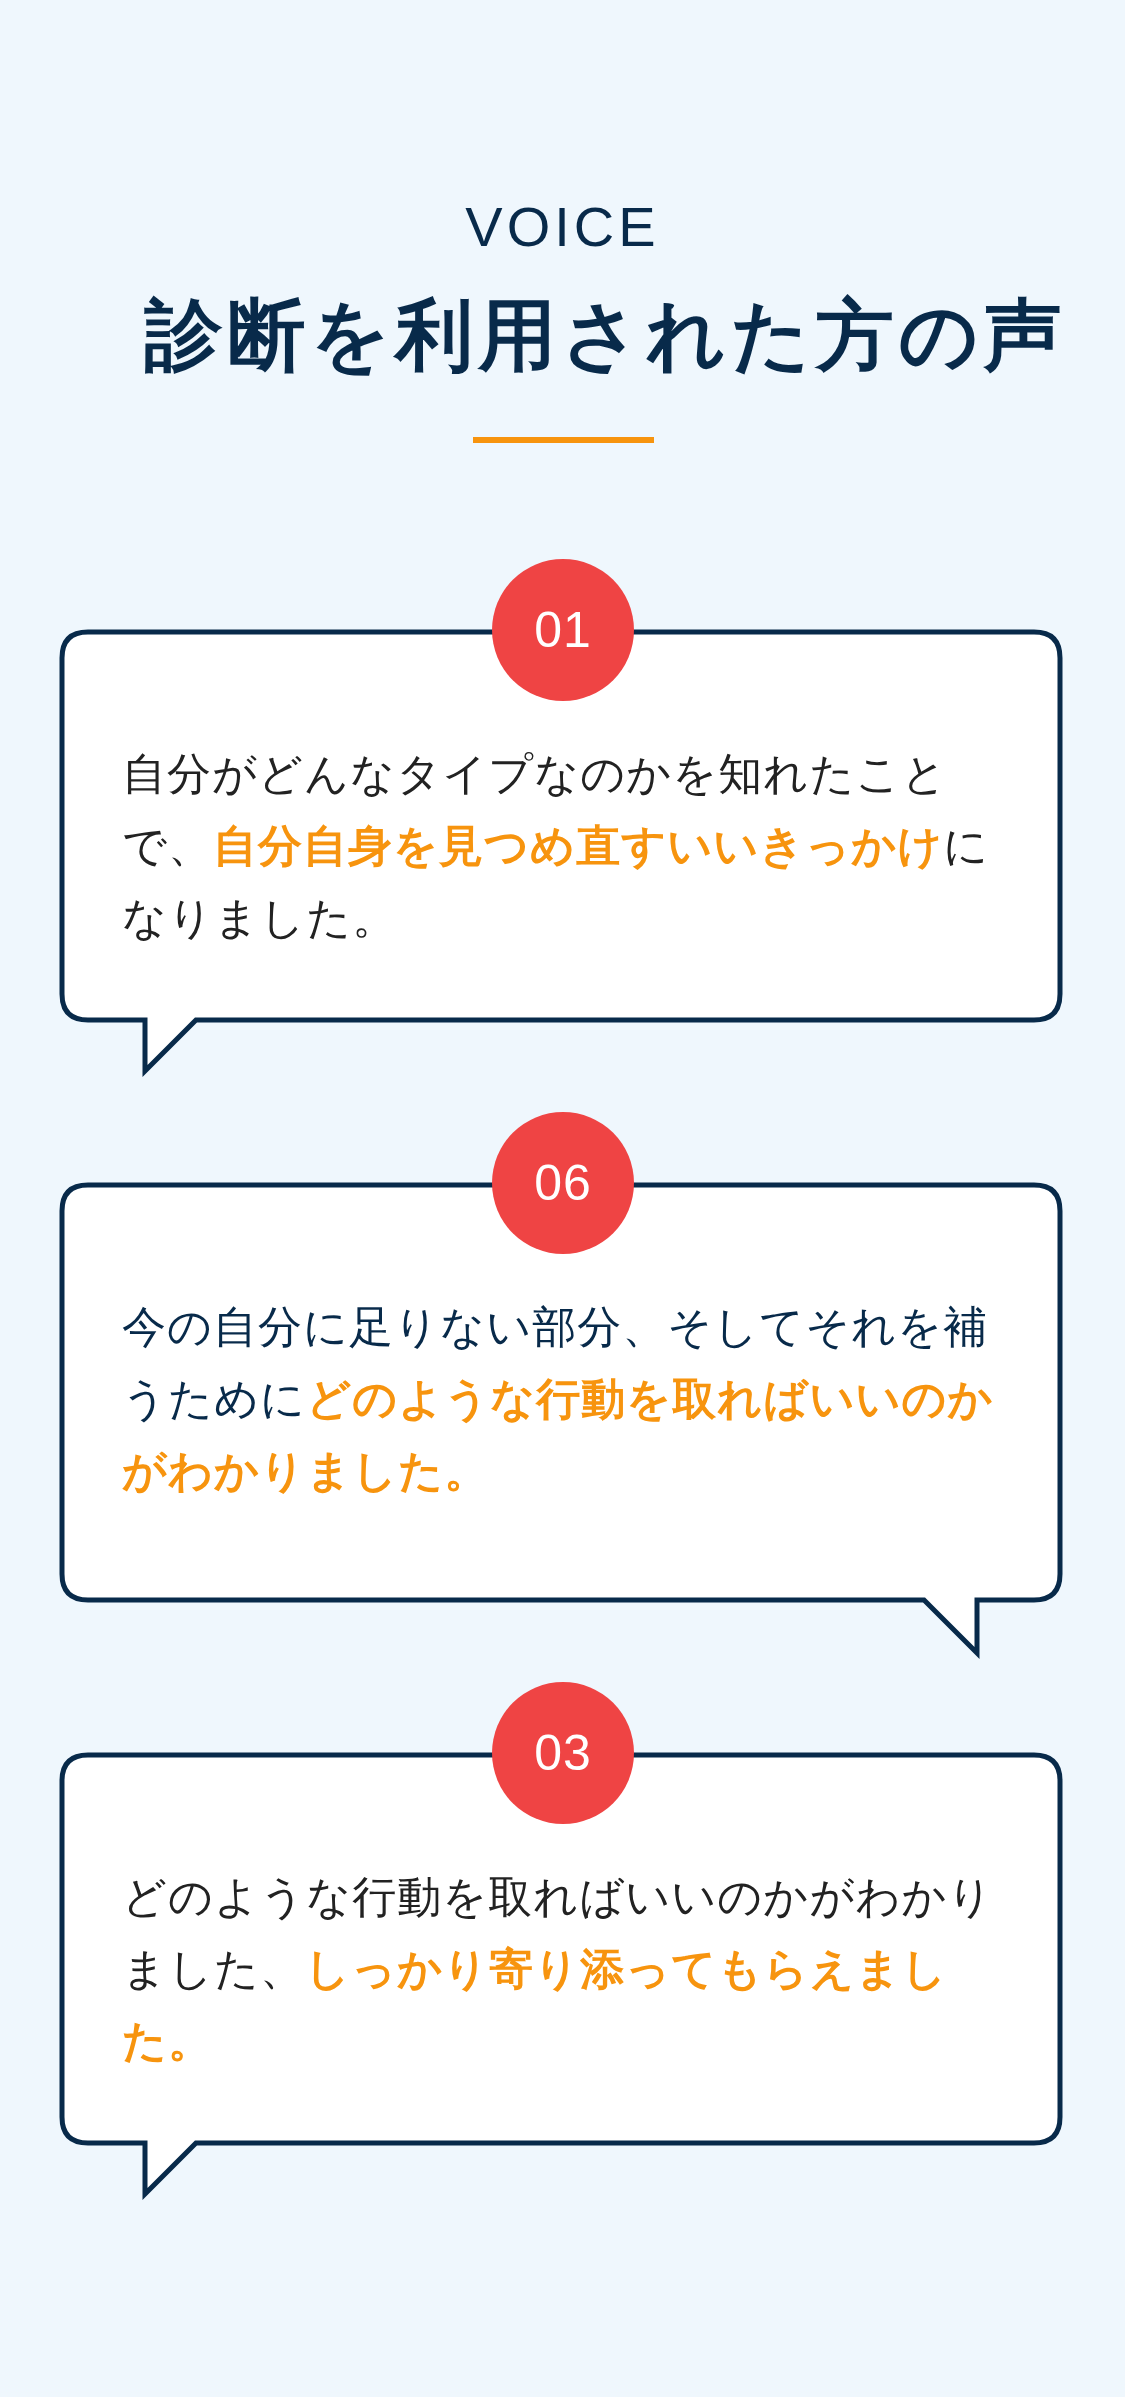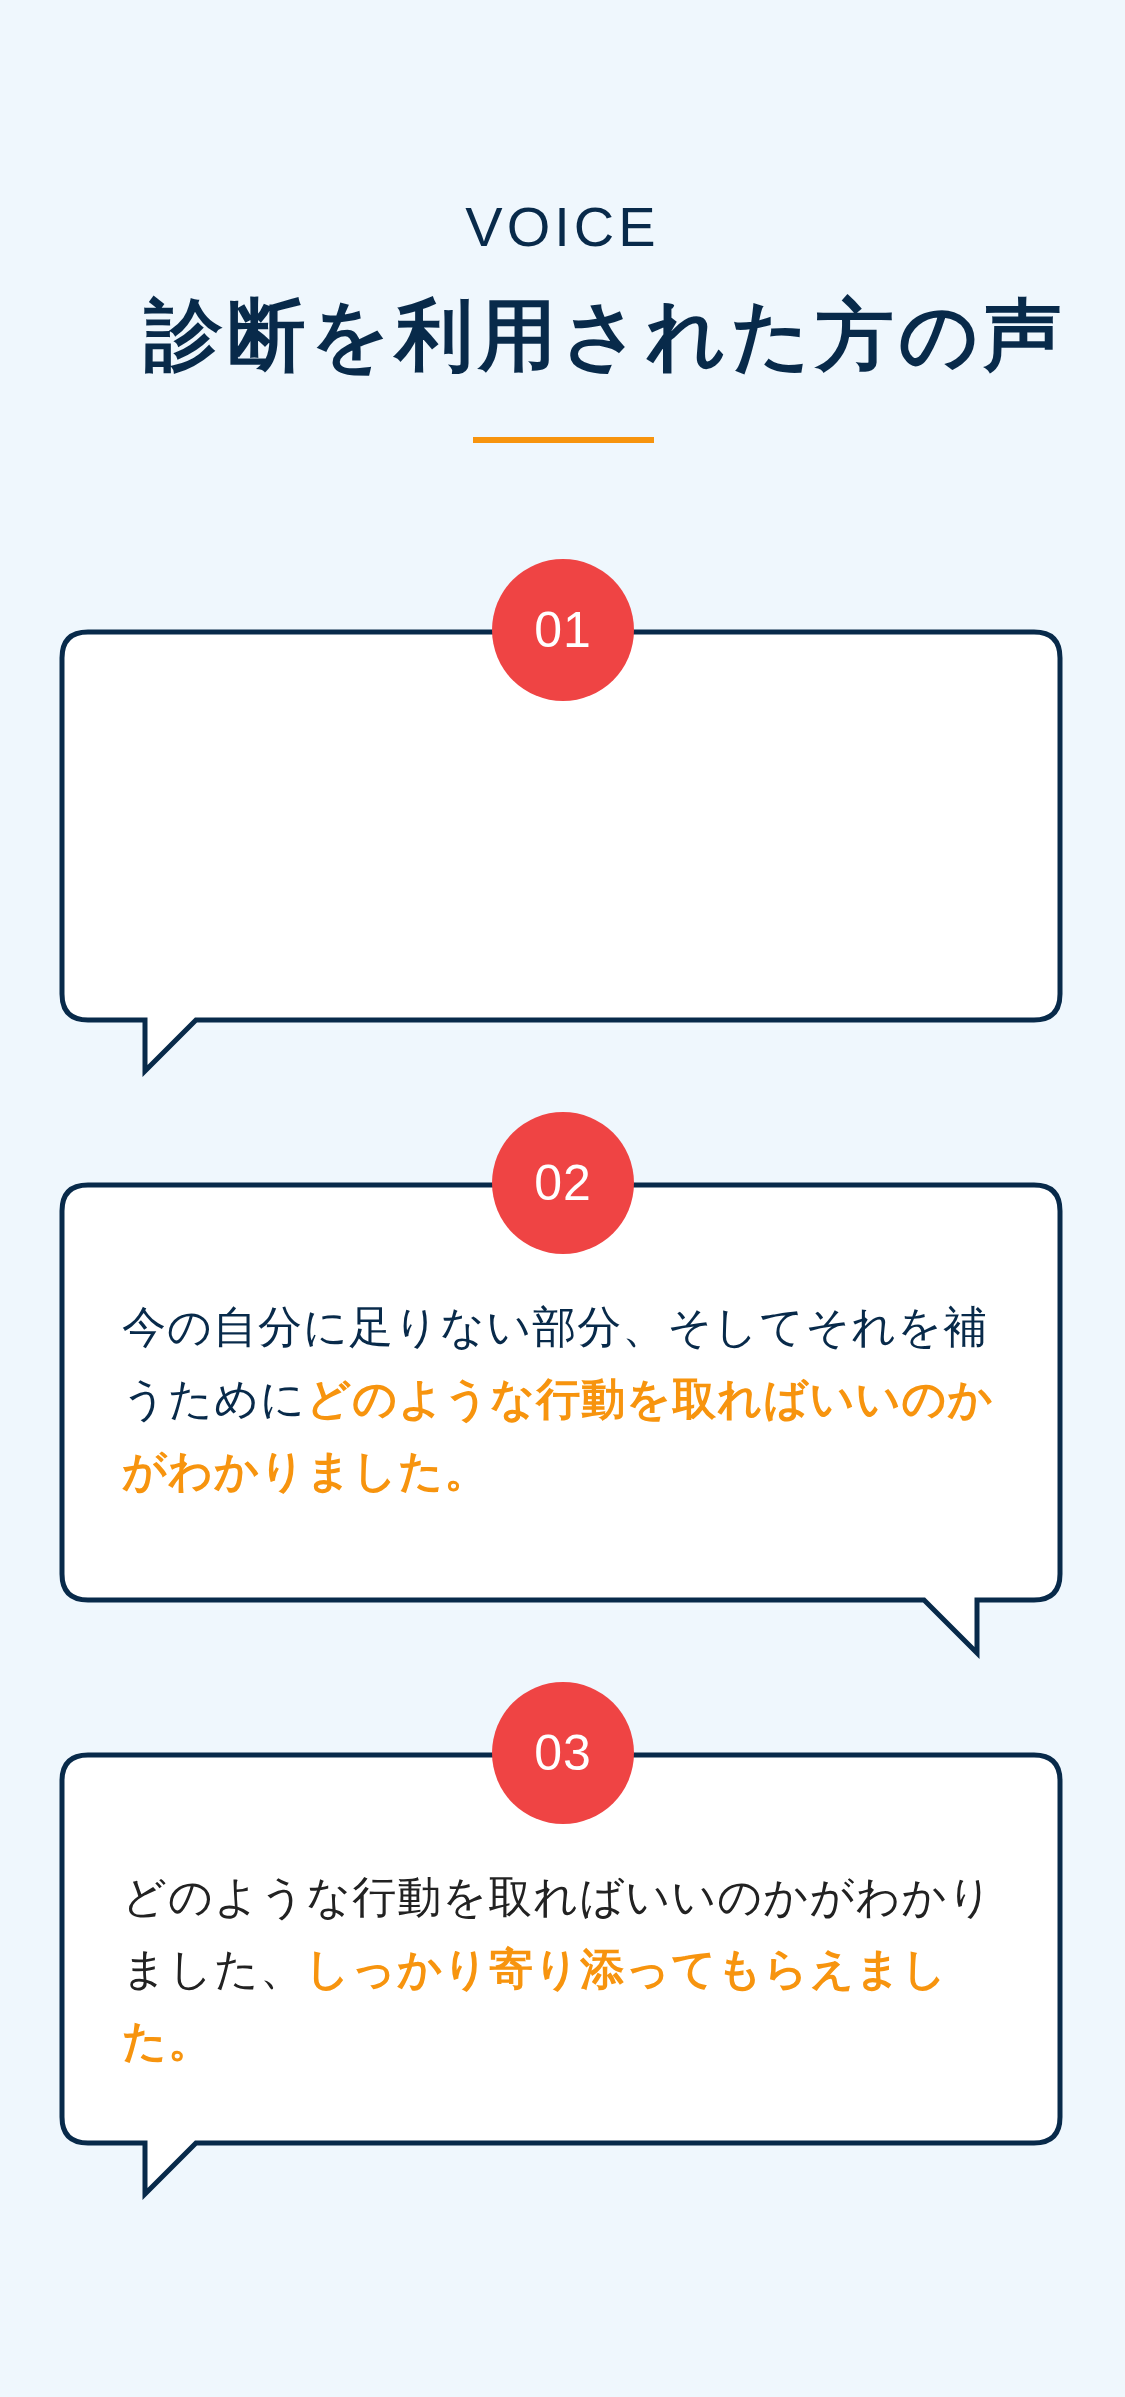--- a/index.html
+++ b/index.html
@@ -93,27 +93,28 @@
 <div>
   <div class="eyebrow">VOICE</div>
   <h2 class="title" style="margin:0;">診断を利用された方の声</h2>
   <div class="divider"></div>
 
   <div class="voice" style="top:630px; height:392px;">
     <svg class="bubble-svg" width="1002" height="450" viewBox="0 0 1002 450">
       <path d="M 28 2 H 974 Q 1000 2 1000 28 V 364 Q 1000 390 974 390 H 136 L 85 441 V 390 H 28 Q 2 390 2 364 V 28 Q 2 2 28 2 Z" fill="#FFFFFF" stroke="#082A4A" stroke-width="5" stroke-linejoin="miter"></path>
     </svg>
     <div class="badge">01</div>
+    <p class="voice-text"><span>自分がどんなタイプなのかを知れたことで、</span><span class="hl">自分自身を見つめ直すいいきっかけ</span><span>になりました。</span></p>
   </div>
 
   <div class="voice" style="top:1183px; height:419px;">
     <svg class="bubble-svg" width="1002" height="480" viewBox="0 0 1002 480">
       <path d="M 28 2 H 974 Q 1000 2 1000 28 V 391 Q 1000 417 974 417 H 917 V 470 L 864 417 H 28 Q 2 417 2 391 V 28 Q 2 2 28 2 Z" fill="#FFFFFF" stroke="#082A4A" stroke-width="5" stroke-linejoin="miter"></path>
     </svg>
-    <div class="badge">02</div>
+    <div class="badge">06</div>
     <p class="voice-text navy"><span>今の自分に足りない部分、そしてそれを補うために</span><span class="hl">どのような行動を取ればいいのかがわかりました。</span><span></span></p>
   </div>
 
   <div class="voice" style="top:1753px; height:392px;padding-left:12px;">
     <svg class="bubble-svg" width="1002" height="450" viewBox="0 0 1002 450">
       <path d="M 28 2 H 974 Q 1000 2 1000 28 V 364 Q 1000 390 974 390 H 136 L 85 441 V 390 H 28 Q 2 390 2 364 V 28 Q 2 2 28 2 Z" fill="#FFFFFF" stroke="#082A4A" stroke-width="5" stroke-linejoin="miter"></path>
     </svg>
     <div class="badge">03</div>
     <p class="voice-text"><span>どのような行動を取ればいいのかがわかりました、</span><span class="hl">しっかり寄り添ってもらえました。</span><span></span></p>
   </div>

